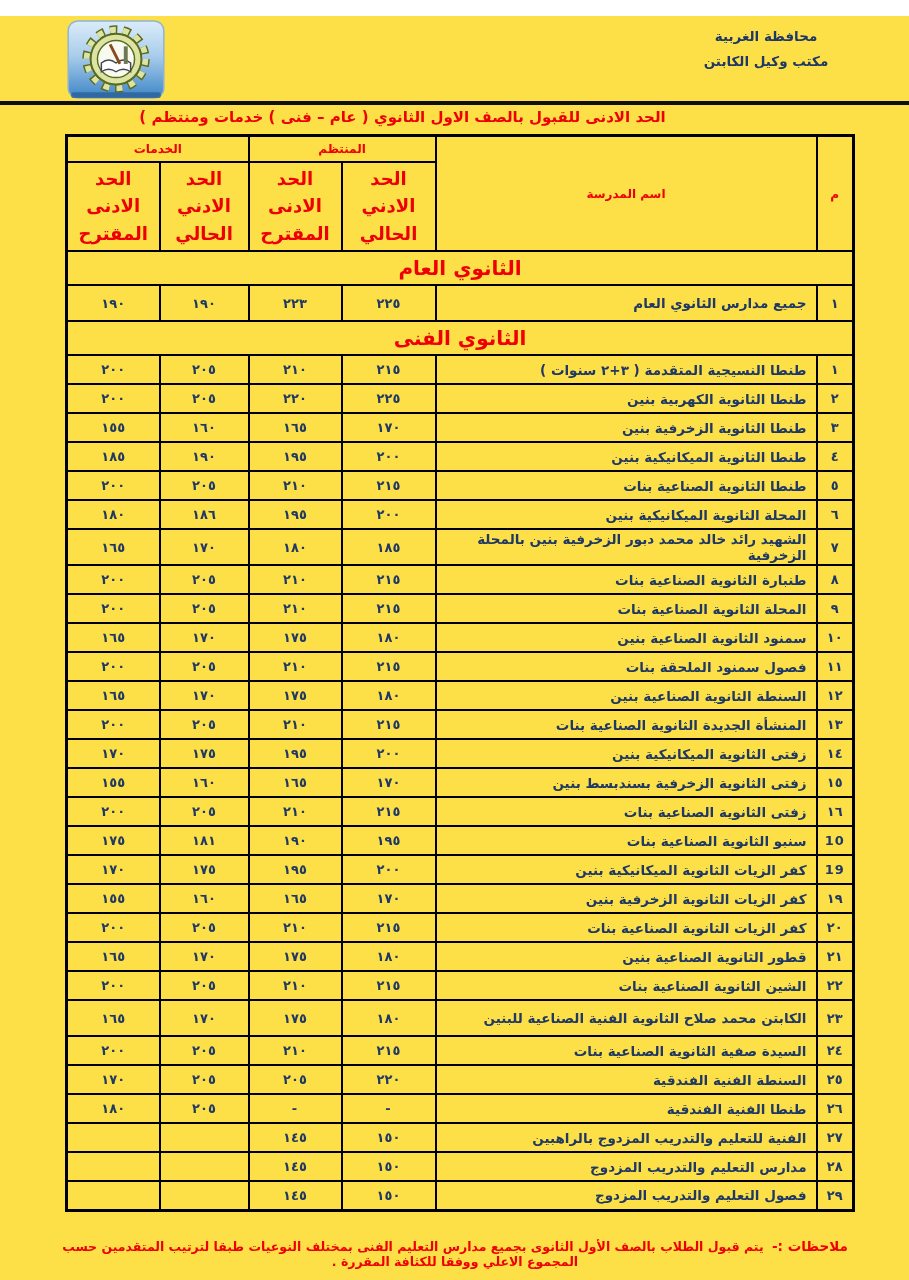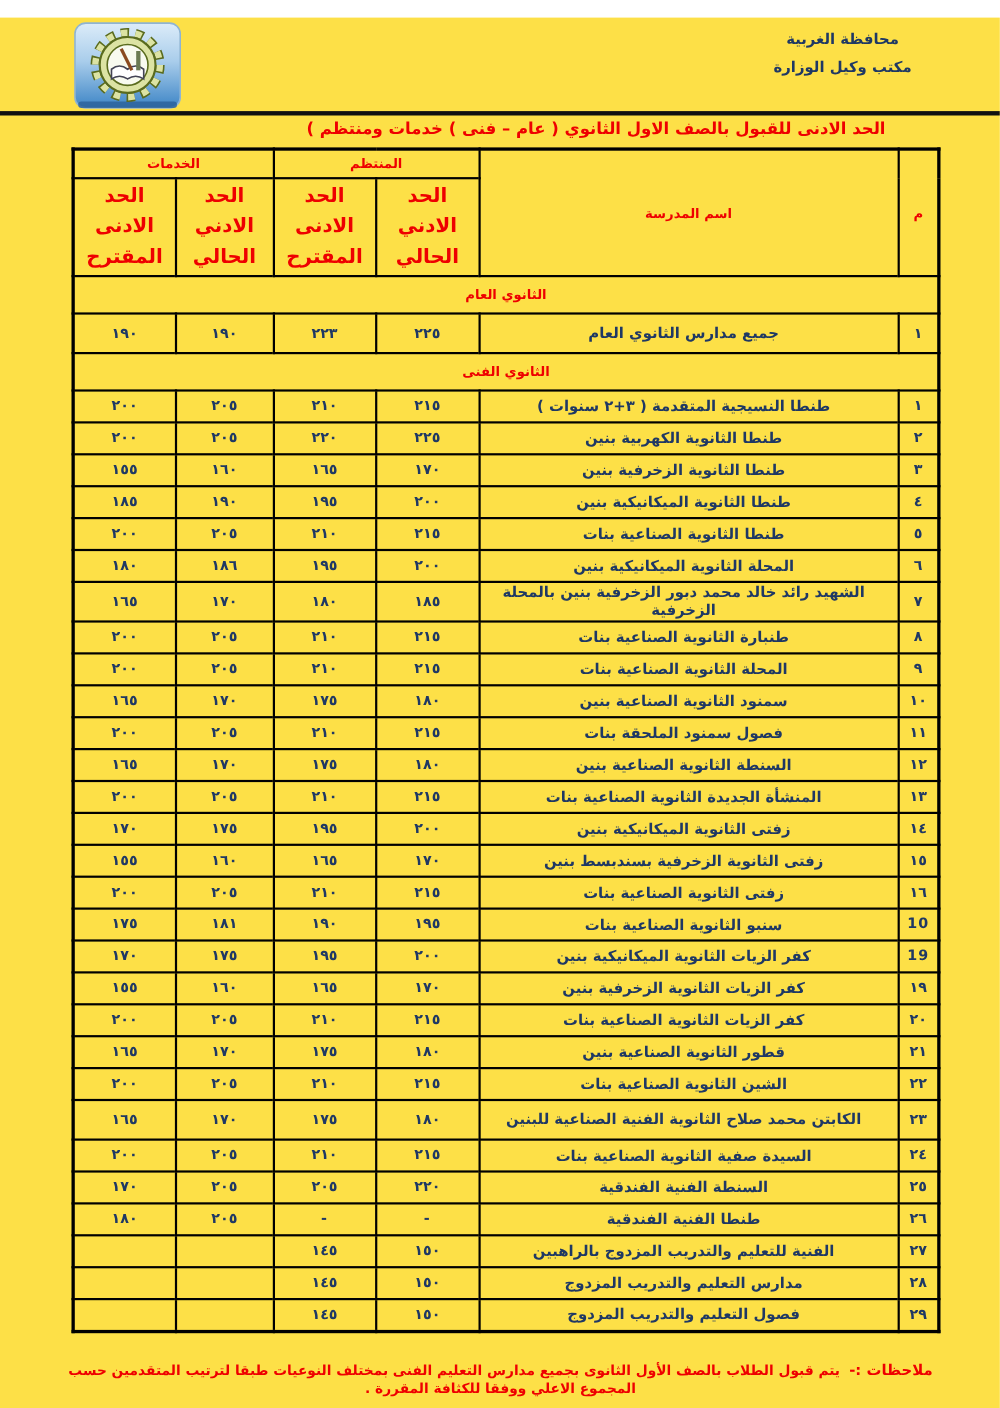--- a/index.html
+++ b/index.html
@@ -16,62 +16,62 @@
     font-size:13.5px; line-height:25px;
   }
   .logo-box { position:absolute; top:4px; left:66px; width:100px; height:82px; }
   .logo-box svg { width:100%; height:100%; display:block; }
   .header-rule {
     position:absolute; top:85px; left:0; width:909px; height:4px; background:#111111;
   }
   
   .doc-title {
     position:absolute; top:92px; left:0; width:805px;
-    text-align:right; color:#ee0000; font-weight:bold; font-size:15px;
+    text-align:center; color:#ee0000; font-weight:bold; font-size:15px;
   }
   
   table.scores {
     position:absolute; top:118px; right:54px; width:787px;
     border-collapse:collapse; table-layout:fixed;
     border:3px solid #000;
   }
   table.scores th, table.scores td {
     border:2px solid #000; font-weight:bold; text-align:center; vertical-align:middle;
     overflow:hidden;
   }
   table.scores thead th { color:#ee0000; }
   tr.group-row th { height:26px; font-size:12px; }
   tr.sub-row th { height:56px; font-size:18px; line-height:1.55; padding:2px 6px; }
   th.index-h { font-size:14px; }
   th.school-h { font-size:15px; }
   tr.section-row td {
-    height:34px; color:#ee0000; font-size:12px; letter-spacing:0.5px;
+    height:34px; color:#ee0000; font-size:20px; letter-spacing:0.5px;
   }
   tr.data-row td {
     height:29px; color:#1f3864; font-size:13px; letter-spacing:1px;
   }
   tr.data-row td.school-cell {
-    padding-right:9px; font-size:13.5px; letter-spacing:0;
+    text-align:right; padding-right:9px; font-size:13.5px; letter-spacing:0;
   }
   tr.data-row.tall td { height:36px; }
   
   .footnote {
     position:absolute; top:1222px; right:54px; width:800px;
     color:#ee0000; font-weight:bold; font-size:12.5px; text-align:center;
   }
   .footnote .lbl { font-size:13.5px; margin-left:4px; }
 </style>
 </head>
 <body>
 
 <div class="page">
 
   <div class="org-block">
     <div>محافظة الغربية</div>
-    <div>مكتب وكيل الوزارة</div>
+    <div>مكتب وكيل الكابتن</div>
   </div>
 
   <div class="logo-box">
     <svg viewBox="0 0 100 84">
       <defs>
         <linearGradient id="lg" x1="0" y1="0" x2="0" y2="1">
           <stop offset="0" stop-color="#dcecf9"></stop>
           <stop offset="0.45" stop-color="#a9cdeb"></stop>
           <stop offset="1" stop-color="#3d85c6"></stop>
         </linearGradient>

